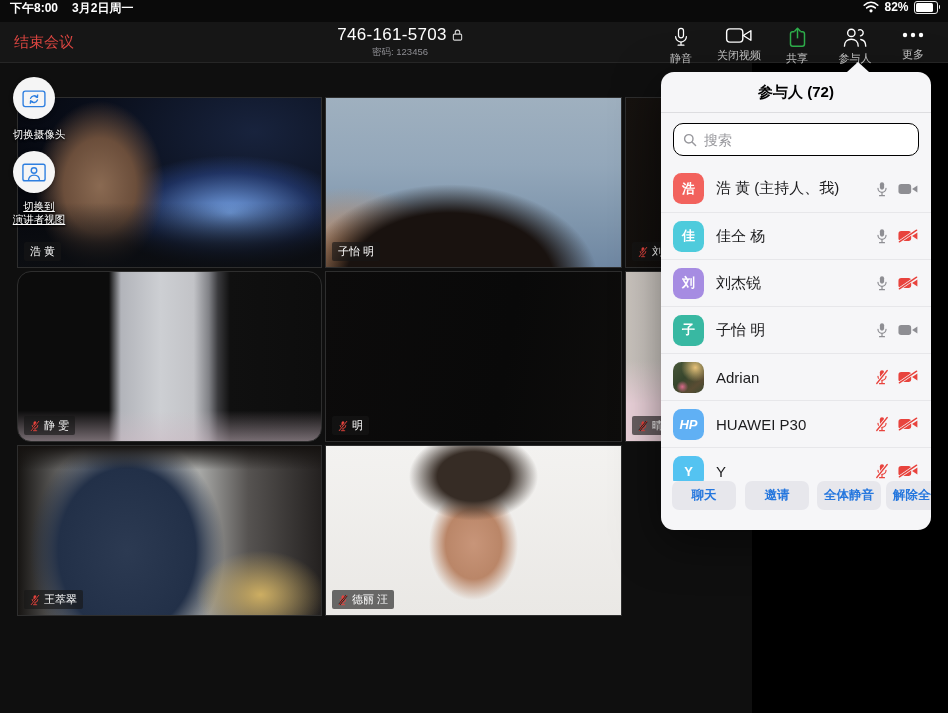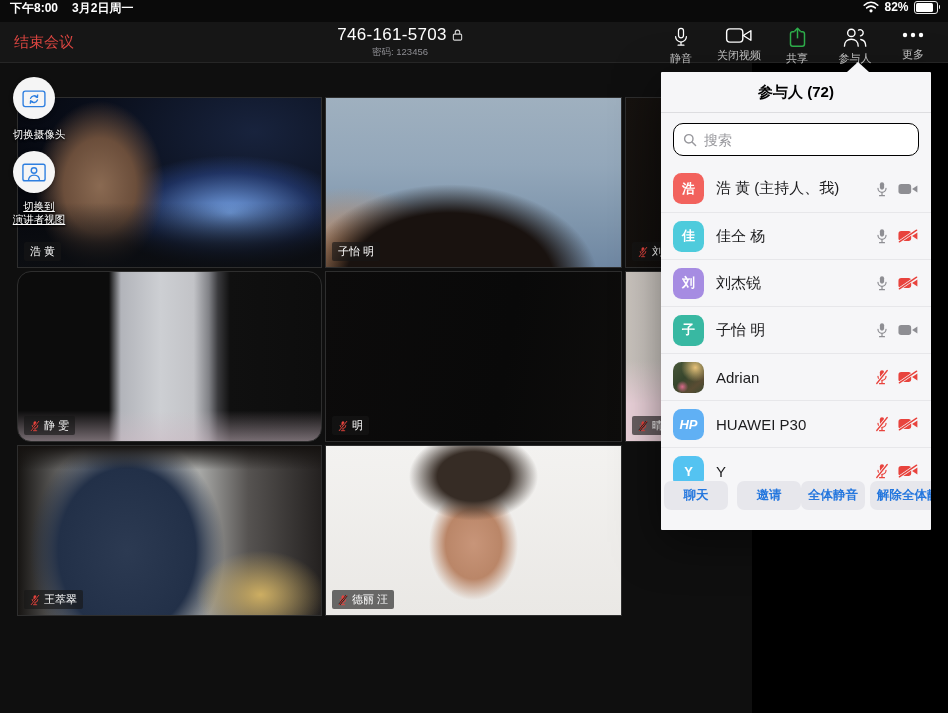--- a/index.html
+++ b/index.html
@@ -75,21 +75,21 @@
              display:flex;align-items:center;justify-content:center;z-index:15;cursor:pointer;
              box-shadow:0 1px 4px rgba(0,0,0,.4);}
   .float-label{position:absolute;left:0;width:78px;text-align:center;color:#fff;font-size:10.5px;
                line-height:12.5px;text-shadow:0 1px 2px rgba(0,0,0,.95),0 0 3px rgba(0,0,0,.8);z-index:15;}
 
   
   .panel-pointer{position:absolute;left:847px;top:62px;width:0;height:0;z-index:30;
                  border-left:11px solid transparent;border-right:11px solid transparent;
                  border-bottom:10px solid #f6f6f8;}
   .panel{position:absolute;left:661px;top:72px;width:270px;height:458px;background:#f6f6f8;
-         border-radius:1px;z-index:29;box-shadow:0 12px 45px rgba(0,0,0,.5);
+         border-radius:13px;z-index:29;box-shadow:0 12px 45px rgba(0,0,0,.5);
          display:flex;flex-direction:column;overflow:hidden;}
   .panel-header{height:40px;line-height:40px;text-align:center;font-size:15px;font-weight:700;
                 color:#000;border-bottom:1px solid #dddde0;flex:none;}
   .search-area{padding:10px 12px 9px 12px;flex:none;}
   .search-box{height:33px;background:#fff;border-radius:10px;display:flex;align-items:center;
               padding:0 9px;gap:5px;box-sizing:border-box;border:1px solid #000000;}
   .search-input{border:none;outline:none;background:transparent;font-size:14px;flex:1;
                 color:#1c1c1e;font-family:inherit;}
   .search-input::placeholder{color:#98989d;}
   .plist{flex:1;overflow:hidden;}
@@ -100,21 +100,21 @@
           display:flex;align-items:center;justify-content:center;color:#fff;font-size:13px;font-weight:700;}
   .avatar-photo{background:
      radial-gradient(circle at 72% 18%,#e8c27a 0%,rgba(232,194,122,0) 42%),
      radial-gradient(circle at 30% 80%,#d86a8a 0%,rgba(216,106,138,0) 18%),
      linear-gradient(140deg,#49573a 0%,#36452c 45%,#5a4c33 75%,#3c4a31 100%);}
   .pname{font-size:15px;color:#1c1c1e;white-space:nowrap;overflow:hidden;flex:1;}
   .pstatus{display:flex;align-items:center;gap:9px;flex:none;}
   .c-gray{color:#8e8e93;} .c-red{color:#e8433d;}
   .panel-footer{flex:none;height:39px;display:flex;align-items:flex-start;
                 justify-content:space-between;padding:0 3px 10px 3px;box-sizing:content-box;}
-  .pf-group{display:flex;gap:9px;} .pf-group.right{gap:5px;}
+  .pf-group{display:flex;gap:9px;margin-left:8px;} .pf-group.right{gap:5px;}
   .pf-btn{height:29px;min-width:50px;padding:0 7px;background:#e7e7ec;border-radius:7px;
           color:#2577de;font-size:12.5px;font-weight:600;display:flex;align-items:center;
           justify-content:center;cursor:pointer;white-space:nowrap;}
 </style>
 </head>
 <body>
 
 <svg width="0" height="0" style="position:absolute">
   <defs>
     <symbol id="i-mic" viewBox="0 0 16 18">

